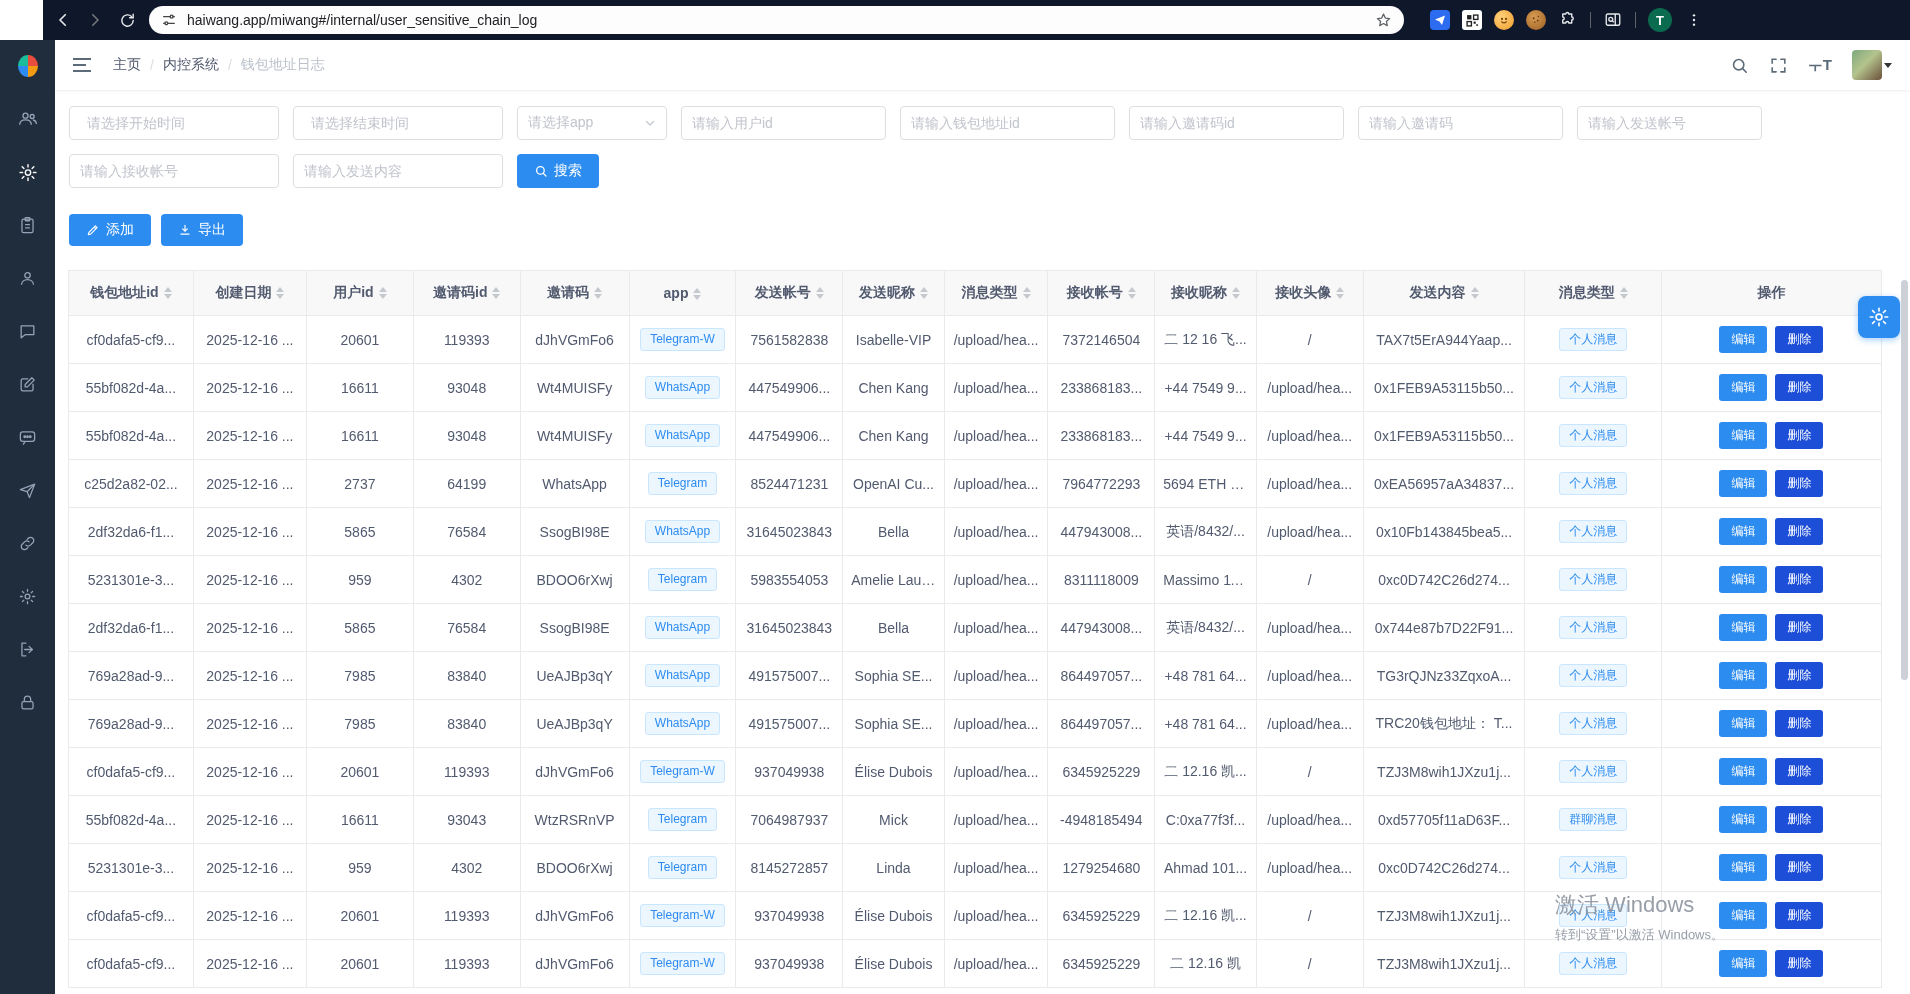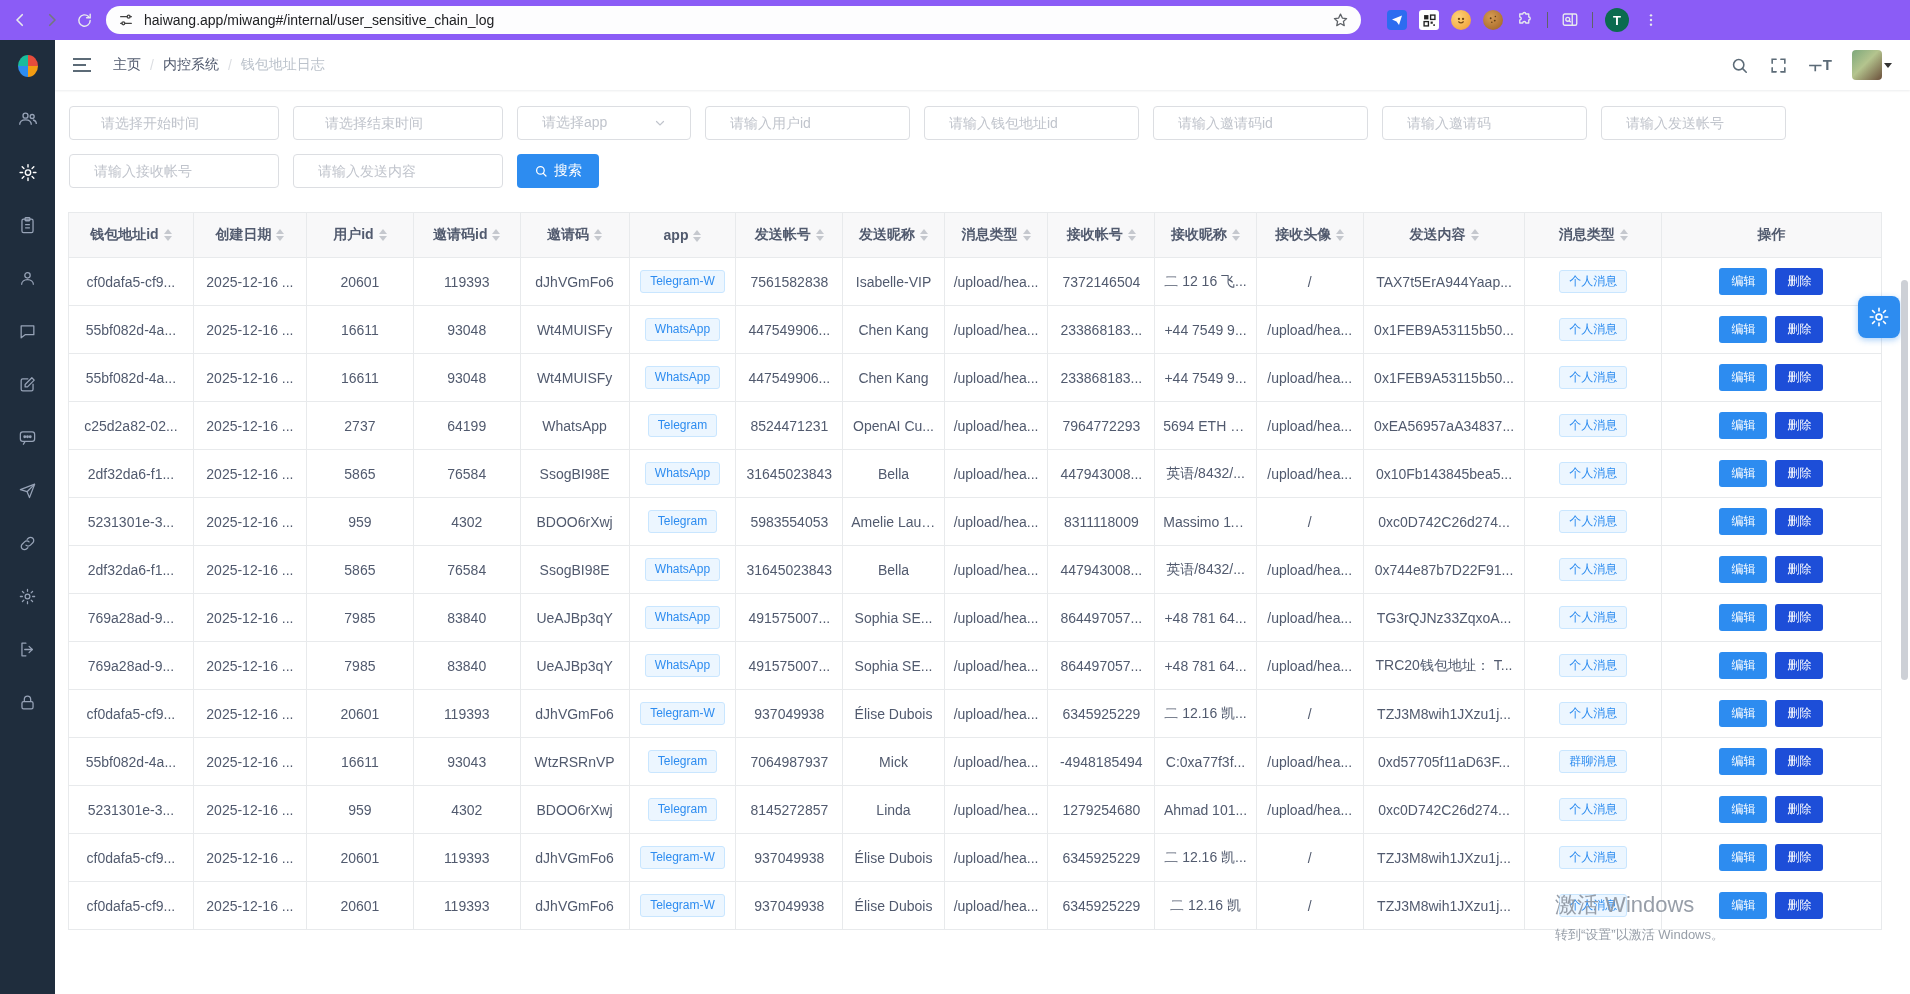--- a/index.html
+++ b/index.html
@@ -1,19 +1,19 @@
 <!DOCTYPE html>
 <html><head>
 <meta charset="utf-8">
 <style>
   * { box-sizing: border-box; margin: 0; padding: 0; }
   html,body { width:1910px; height:994px; overflow:hidden; font-family:"Liberation Sans","DejaVu Sans",sans-serif; background:#fff; }
 
   
-  .chrome { height:40px; background:#8b5cf6; display:flex; align-items:center; padding:0 10px; gap:12px; }
+  .chrome { height:40px; background:#0f172a; display:flex; align-items:center; padding:0 10px; gap:12px;margin-left:43px; }
   .nav-glyph { width:20px; height:20px; display:flex; align-items:center; justify-content:center; color:#e8eaed; }
   .nav-glyph.dim { color:#73777d; }
   .url-pill { width:1255px; height:28px; background:#fdfdfe; border-radius:14px; display:flex; align-items:center; padding:0 12px; gap:10px; }
   .url-text { font-size:14px; color:#202124; flex:1; white-space:nowrap; overflow:hidden; }
   .ext-bar { display:flex; align-items:center; gap:12px; margin-left:14px; }
   .sep-v { width:1px; height:16px; background:#5f6368; }
   .profile-chip { width:24px; height:24px; border-radius:50%; background:#0b6b4f; color:#fff; font-size:13px; font-weight:bold; display:flex; align-items:center; justify-content:center; }
   .ext-ico { width:20px; height:20px; display:flex; align-items:center; justify-content:center; }
   .tg-ext { background:#2d6cf0; border-radius:4px; }
   .qr-ext { background:#fff; border-radius:3px; }
@@ -39,21 +39,21 @@
   .crumb-sep { color:#dcdee2; }
   .crumb.current { color:#bbc2cb; cursor:default; }
   .nav-right { margin-left:auto; display:flex; align-items:center; gap:20px; color:#5c6b77; }
   .nav-right .tool { cursor:pointer; display:flex; align-items:center; }
   .avatar { width:30px; height:30px; border-radius:4px; background:linear-gradient(135deg,#7da87b 0%,#b4c48e 45%,#6b4f3a 100%); }
   .caret { width:0; height:0; border-left:4px solid transparent; border-right:4px solid transparent; border-top:5px solid #333; margin-left:2px; }
 
   
   .filters { padding:16px 14px 0 14px; }
   .f-row { display:flex; gap:14px; margin-bottom:14px; flex-wrap:nowrap; }
-  .f-input { height:34px; border:1px solid #dcdee2; border-radius:4px; display:flex; align-items:center; padding:0 24px; gap:7px; background:#fff; color:#c0c4cc; font-size:14px; }
+  .f-input { height:34px; border:1px solid #dcdee2; border-radius:4px; display:flex; align-items:center; padding:0 10px; gap:7px; background:#fff; color:#c0c4cc; font-size:14px; }
   .f-input input { border:none; outline:none; flex:1; font-size:14px; color:#515a6e; background:transparent; font-family:inherit; }
   .f-input input::placeholder { color:#c0c4cc; }
   .f-select { justify-content:space-between; cursor:pointer; }
   .ph { color:#c0c4cc; }
   .btn { height:34px; border:none; border-radius:4px; background:#2d8cf0; color:#fff; font-size:14px; display:inline-flex; align-items:center; justify-content:center; gap:6px; padding:16px 17px; cursor:pointer; font-family:inherit; }
   .toolbar { padding:12px 0 0 14px; display:flex; gap:10px; }
   .toolbar .btn { height:32px; }
 
   
   .table-wrap { margin:24px 0 0 13px; width:1814px; }
@@ -301,21 +301,21 @@
             </svg>
           <input placeholder="请选择开始时间" style="">
         </label>
         <label class="f-input" style="width:210px">
           <svg width="14" height="14" viewBox="0 0 24 24" fill="none" stroke="#c0c4cc" stroke-width="2" stroke-linecap="round">
               <circle cx="12" cy="12" r="9"></circle>
               <path d="M12 7v5l3 2"></path>
             </svg>
           <input placeholder="请选择结束时间" style="">
         </label>
-        <div class="f-input f-select" style="width:174px">
+        <div class="f-input f-select" style="width:150px">
           <span class="ph">请选择app</span>
           <svg width="12" height="12" viewBox="0 0 24 24" fill="none" stroke="#c0c4cc" stroke-width="2.4" stroke-linecap="round">
               <path d="M5 9l7 7 7-7"></path>
             </svg>
         </div>
         <label class="f-input" style="width:205px">
             <input placeholder="请输入用户id" style="">
           </label>
         <label class="f-input" style="width:215px">
             <input placeholder="请输入钱包地址id" style="">
@@ -340,20 +340,35 @@
         <button class="btn">
           <svg width="14" height="14" viewBox="0 0 24 24" fill="none" stroke="#fff" stroke-width="2.2" stroke-linecap="round">
               <circle cx="11" cy="11" r="6.5"></circle>
               <path d="M16 16l4.5 4.5"></path>
             </svg>
           <span>搜索</span>
         </button>
       </div>
     </div>
 
+    <div class="toolbar">
+      <button class="btn">
+        <svg width="14" height="14" viewBox="0 0 24 24" fill="none" stroke="#fff" stroke-width="2" stroke-linejoin="round">
+            <path d="M4 20l1-4L16 5l3 3L8 19z"></path>
+            <path d="M14 7l3 3"></path>
+          </svg>
+        <span>添加</span>
+      </button>
+      <button class="btn">
+        <svg width="14" height="14" viewBox="0 0 24 24" fill="none" stroke="#fff" stroke-width="2" stroke-linecap="round">
+            <path d="M12 4v10M8 10l4 4 4-4M5 19h14"></path>
+          </svg>
+        <span>导出</span>
+      </button>
+    </div>
 
     <div class="table-wrap">
       <table>
         <colgroup>
             <col style="width: 118px;">
             <col style="width: 107px;">
             <col style="width: 101px;">
             <col style="width: 101px;">
             <col style="width: 103px;">
             <col style="width: 101px;">

